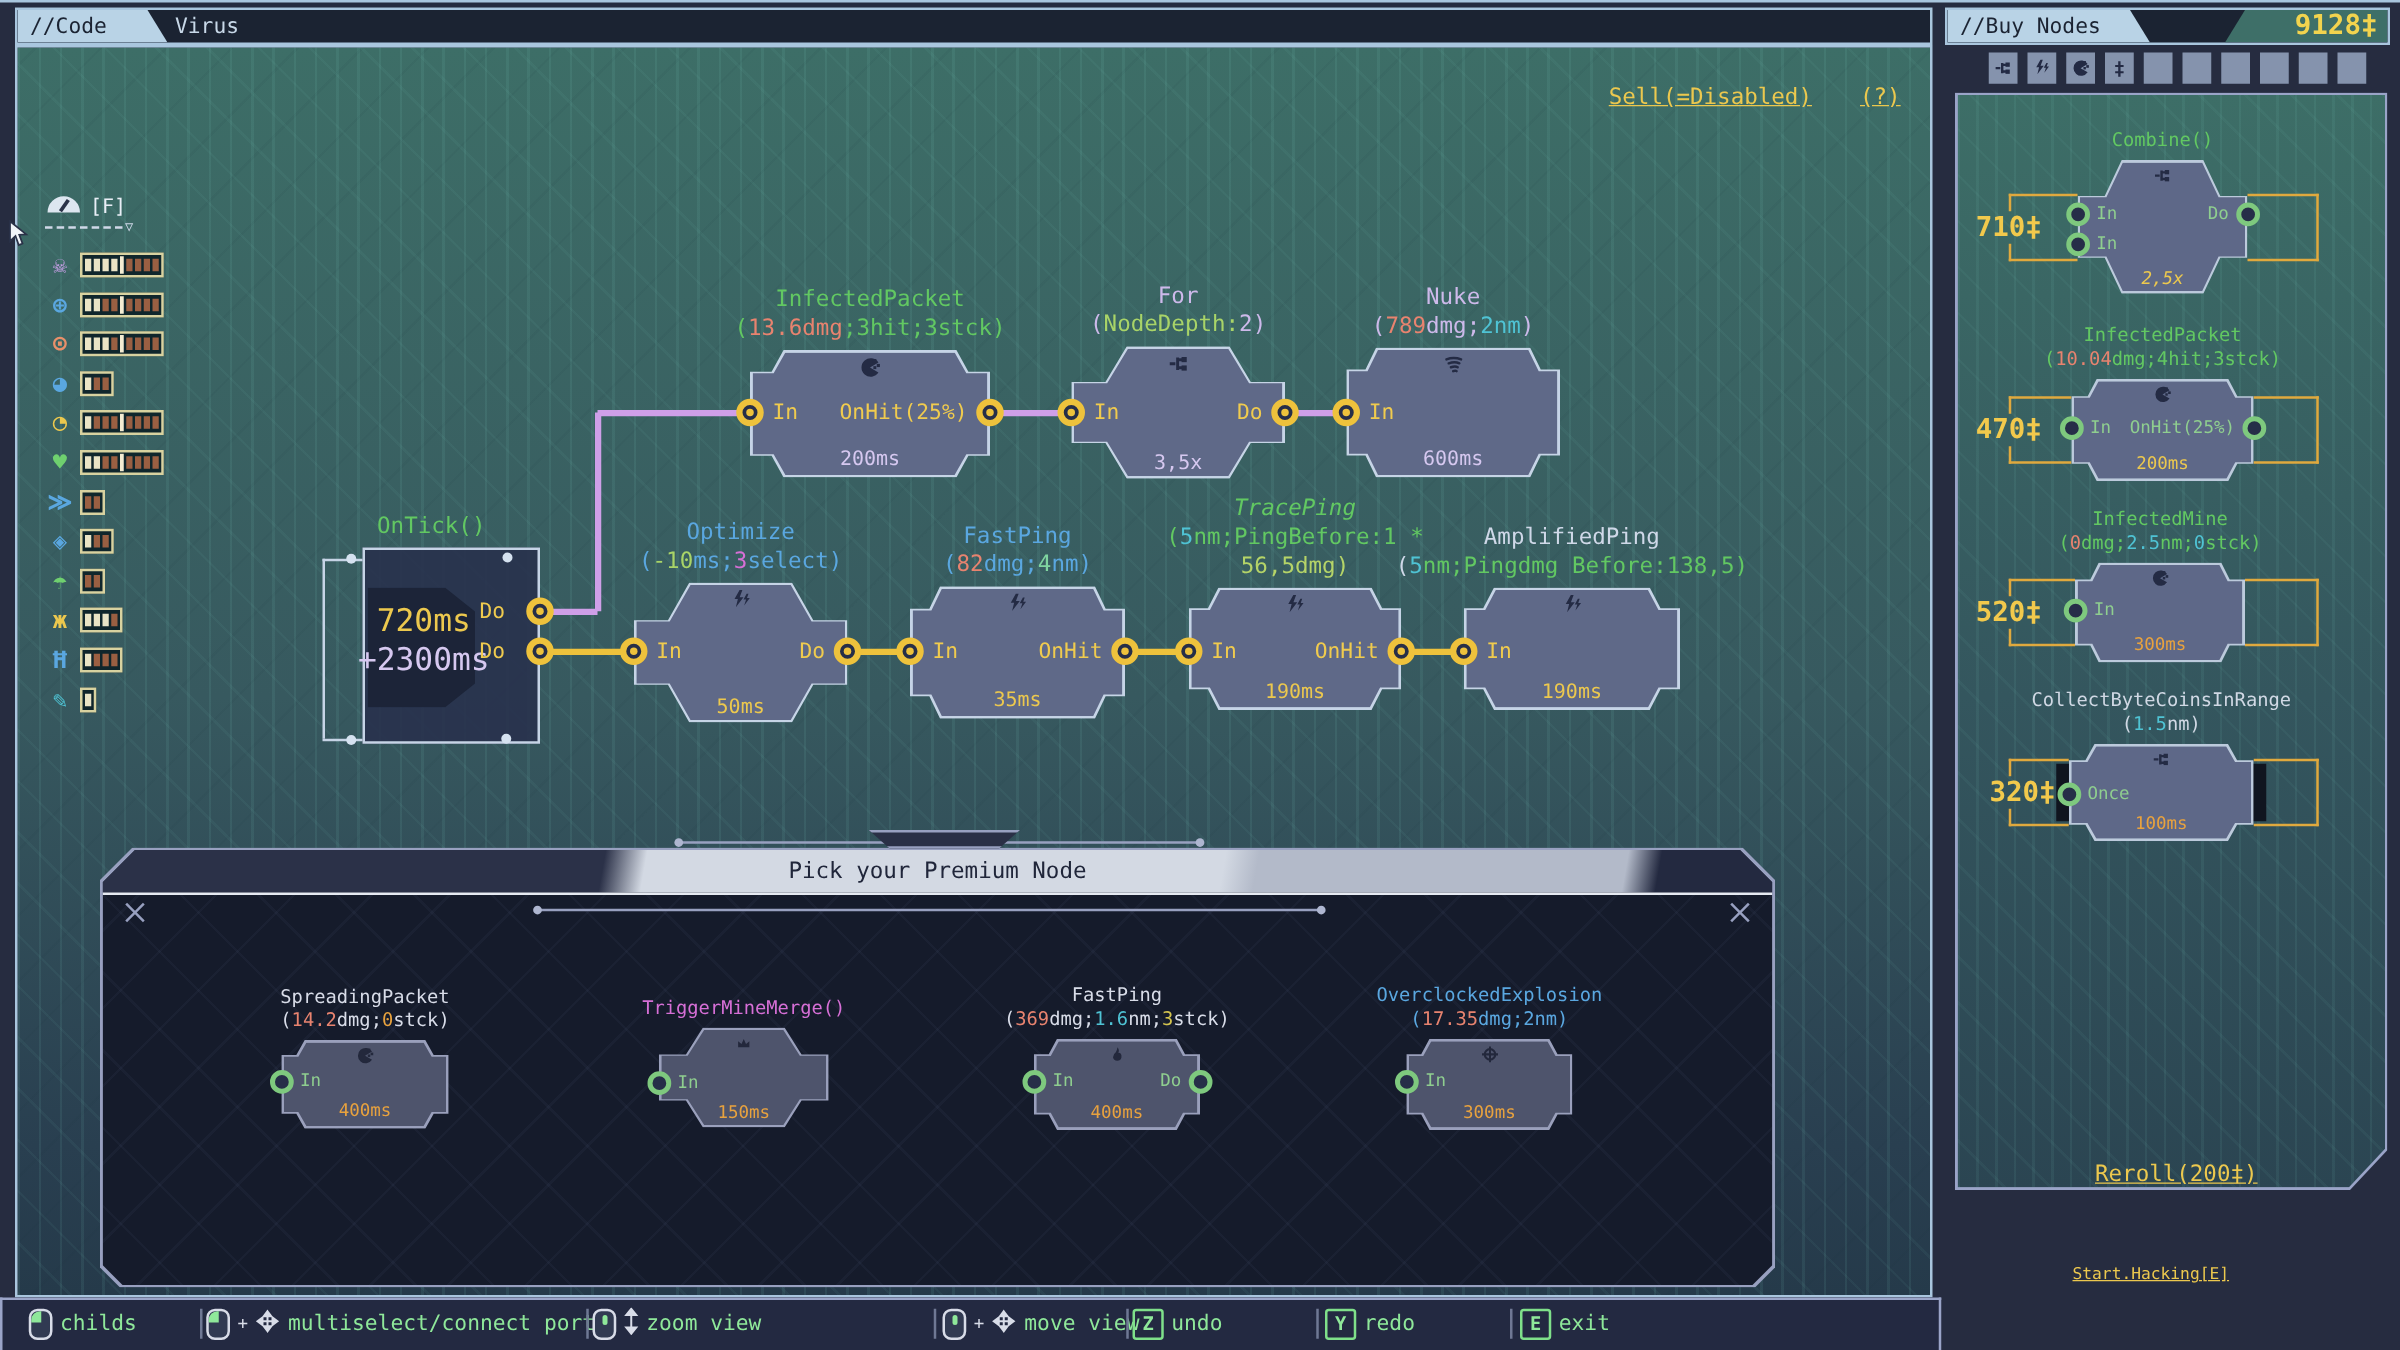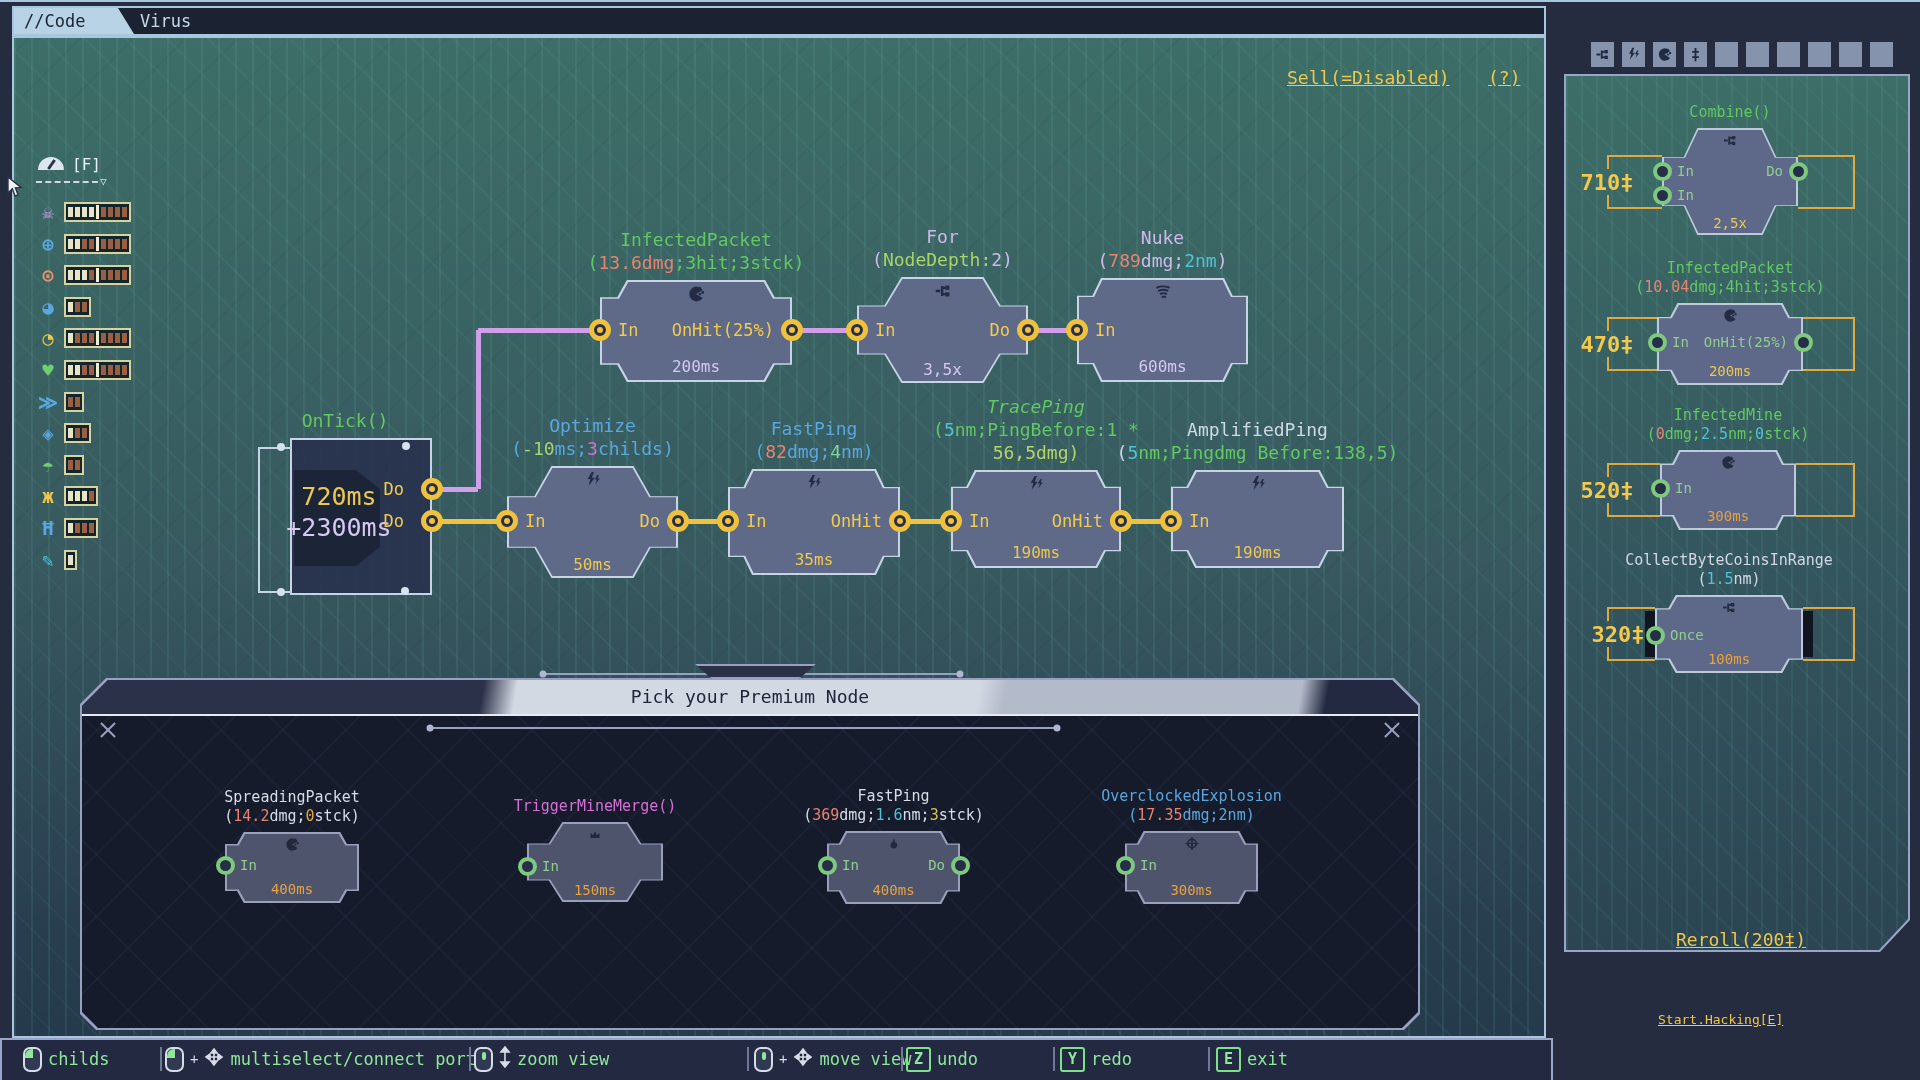--- a/index.html
+++ b/index.html
@@ -317,21 +317,21 @@
         <div class="nbody shape-rect"></div>
         <div class="nicon"><svg width="18" height="18" viewBox="0 0 20 20">
             <path d="M3.5 5 Q10 2.5 16.5 5 M5.5 8.5 Q11 6.5 15 8.5 M7.5 12 Q11.5 10.5 13.5 12 M9.5 15.5 Q11.5 14.6 12.5 15.5" stroke="#242b44" stroke-width="2.2" fill="none" stroke-linecap="round"></path>
           </svg></div>
         <div class="port yellow" style="top: 41px; left: -11px;"></div>
         <div class="plabel" style="top: 42px; left: 18px;">In</div>
         <div class="dur" style="color: rgb(214, 200, 240);">600ms</div>
       </div>
       <div class="tblock" style="left: 592.5px; bottom: 620px;">
         <div class="tl"><span style="color: rgb(90, 167, 224);">Optimize</span></div>
-        <div class="tl"><span style="color: rgb(90, 167, 224);">(</span><span style="color: rgb(169, 212, 104);">-10</span><span style="color: rgb(90, 167, 224);">ms;</span><span style="color: rgb(214, 111, 214);">3</span><span style="color: rgb(90, 167, 224);">childs)</span></div>
+        <div class="tl"><span style="color: rgb(90, 167, 224);">(</span><span style="color: rgb(169, 212, 104);">-10</span><span style="color: rgb(90, 167, 224);">ms;</span><span style="color: rgb(214, 111, 214);">3</span><span style="color: rgb(90, 167, 224);">select)</span></div>
       </div>
       <div class="node v-graph" style="left: 507px; top: 466px; width: 171px; height: 112px;">
         <div class="shell shape-hex"></div>
         <div class="nbody shape-hex"></div>
         <div class="nicon"><svg width="18" height="18" viewBox="0 0 20 20">
             <path d="M8.5 1 L4 9 h3 L5.2 16.5 L12 7.5 H8.6 L11 1 Z" fill="#242b44"></path>
             <path d="M14.8 4.5 L12 9.5 h2.3 L12.6 14.8 L17.6 8.2 h-2.5 L16.4 4.5 Z" fill="#242b44"></path>
           </svg></div>
         <div class="port yellow" style="top: 44px; left: -11px;"></div>
         <div class="plabel" style="top: 45px; left: 18px;">In</div>
@@ -464,20 +464,24 @@
         <div class="nicon"><svg width="15" height="15" viewBox="0 0 20 20">
             <circle cx="10" cy="10" r="5.6" fill="none" stroke="#23283c" stroke-width="2.2"></circle>
             <path d="M10 1.5 V18.5 M1.5 10 H18.5" stroke="#23283c" stroke-width="2.2"></path>
           </svg></div>
         <div class="port green" style="top: 24.5px; left: -9.5px;"></div>
         <div class="plabel" style="top: 24px; left: 15px;">In</div>
         <div class="dur" style="color: rgb(232, 162, 62);">300ms</div>
       </div>
     </div>
 
+  <div class="buyheader">
+    <div class="buytab">//Buy Nodes</div>
+    <div class="buybal">9128‡</div>
+  </div>
   <div id="tiles">
       <div class="tile" style="left: 1591px; top: 42px;">
         <svg width="15" height="15" viewBox="0 0 20 20">
           <path d="M2 10 h5 M9 4.5 v11 M9 6.5 h4 M9 13.5 h4" stroke="#232a44" stroke-width="2.6" fill="none"></path>
           <rect x="12.5" y="4" width="4.6" height="4.6" fill="#232a44"></rect>
           <rect x="12.5" y="11.5" width="4.6" height="4.6" fill="#232a44"></rect>
         </svg>
       </div>
       <div class="tile" style="left: 1622px; top: 42px;">
         <svg width="15" height="15" viewBox="0 0 20 20">
@@ -515,21 +519,21 @@
             <path d="M2 10 h5 M9 4.5 v11 M9 6.5 h4 M9 13.5 h4" stroke="#242b44" stroke-width="2.6" fill="none"></path>
             <rect x="12.5" y="4" width="4.6" height="4.6" fill="#242b44"></rect>
             <rect x="12.5" y="11.5" width="4.6" height="4.6" fill="#242b44"></rect>
           </svg></div>
         <div class="port green" style="top: 33.5px; left: -9.5px;"></div>
         <div class="plabel" style="top: 33px; left: 15px;">In</div>
         <div class="port green" style="top: 57.5px; left: -9.5px;"></div>
         <div class="plabel" style="top: 57px; left: 15px;">In</div>
         <div class="port green" style="top: 33.5px; right: -9.5px;"></div>
         <div class="plabel" style="top: 33px; right: 15px;">Do</div>
-        <div class="dur" style="color: rgb(236, 200, 78); bottom: 4px;">2,5x</div>
+        <div class="dur" style="color: rgb(236, 200, 78); bottom: 4px; font-style: italic;">2,5x</div>
       </div>
       <div class="brk" style="left: 1607px; top: 155px; width: 55px; height: 14px; border-width: 2px 0px 0px 2px; border-style: solid; border-color: rgb(224, 169, 62); border-image: initial;"></div>
       <div class="brk" style="left: 1607px; top: 195px; width: 55px; height: 14px; border-width: 0px 0px 2px 2px; border-style: solid; border-color: rgb(224, 169, 62); border-image: initial;"></div>
       <div class="brk" style="left: 1798px; top: 155px; width: 57px; height: 54px; border-width: 2px 2px 2px 0px; border-style: solid; border-color: rgb(224, 169, 62); border-image: initial;"></div>
       <div class="price" style="left: 1607px; top: 182px;">710‡</div>
       <div class="tblock small" style="left: 1730px; bottom: 783px;">
         <div class="tl"><span style="color: rgb(98, 200, 98);">InfectedPacket</span></div>
         <div class="tl"><span style="color: rgb(98, 200, 98);">(</span><span style="color: rgb(232, 131, 111);">10.04</span><span style="color: rgb(98, 200, 98);">dmg;4hit;3stck)</span></div>
       </div>
       <div class="node v-buy buy-node" style="left: 1657px; top: 303px; width: 146px; height: 82px;">

